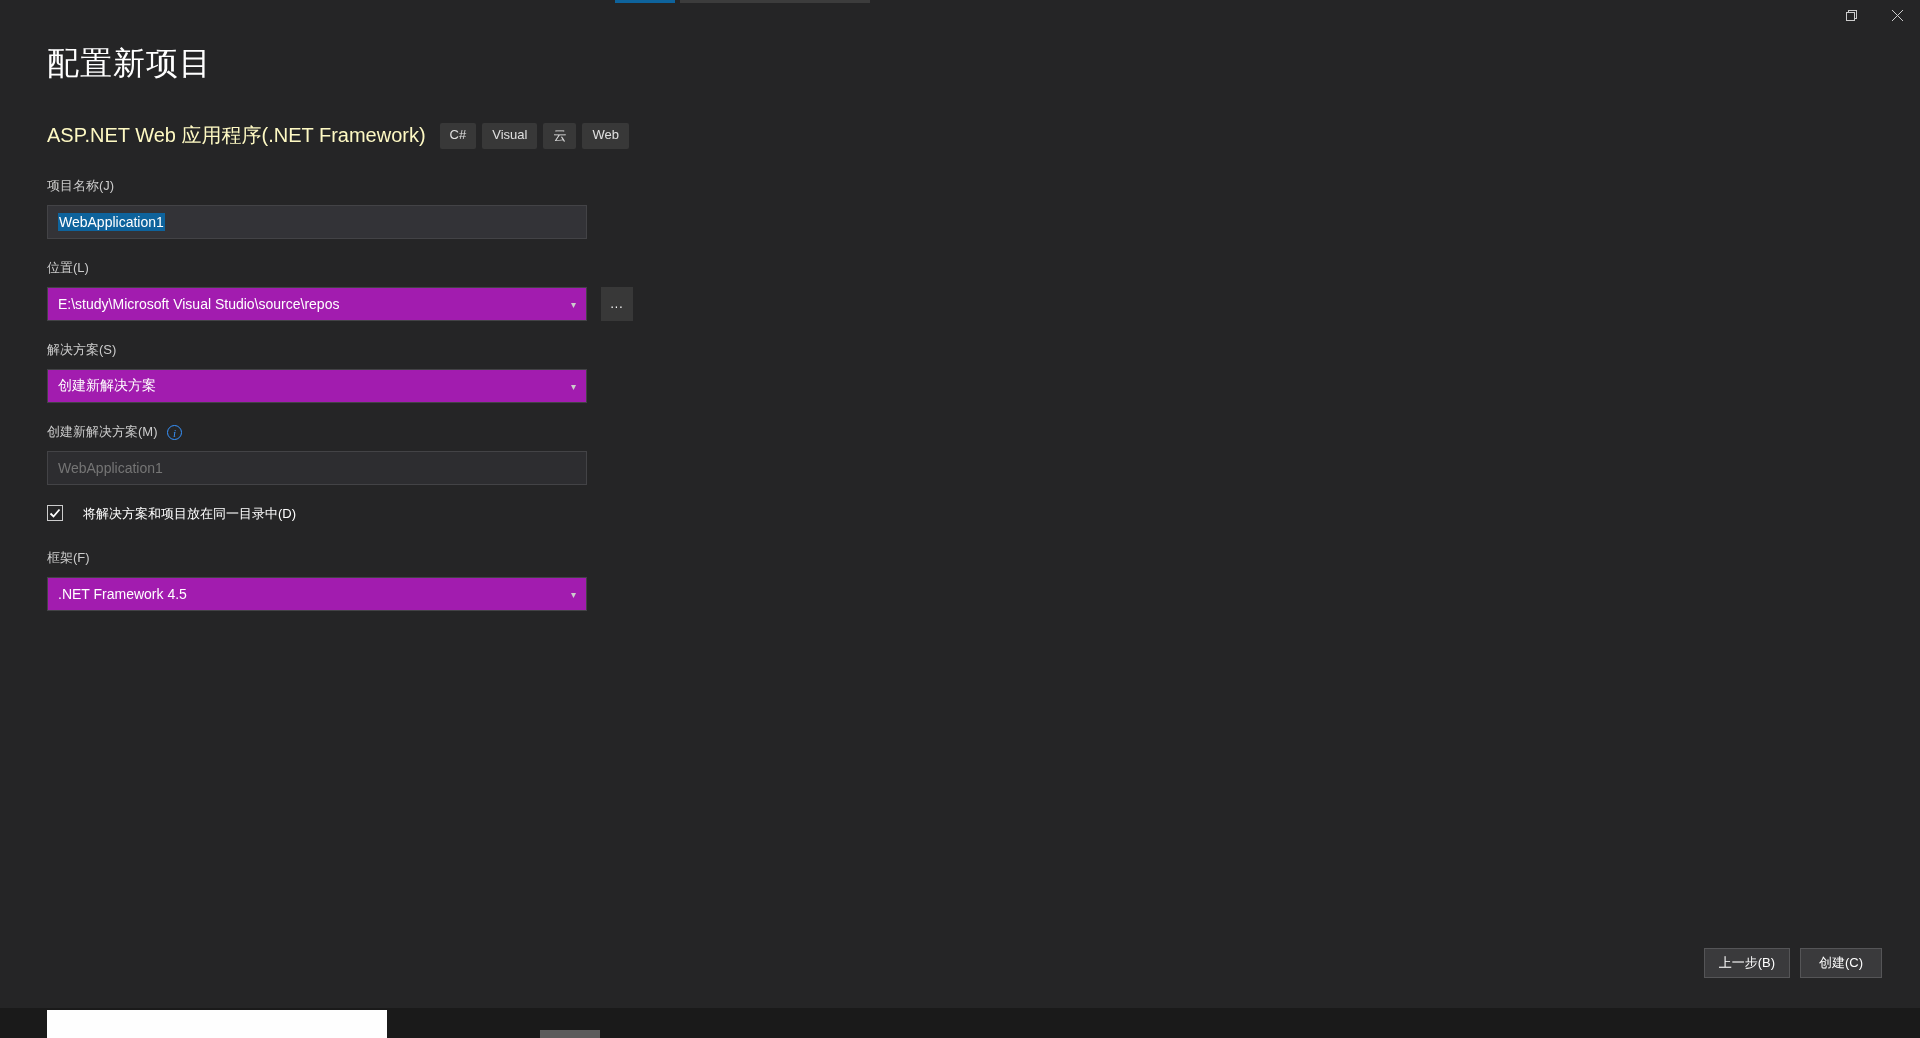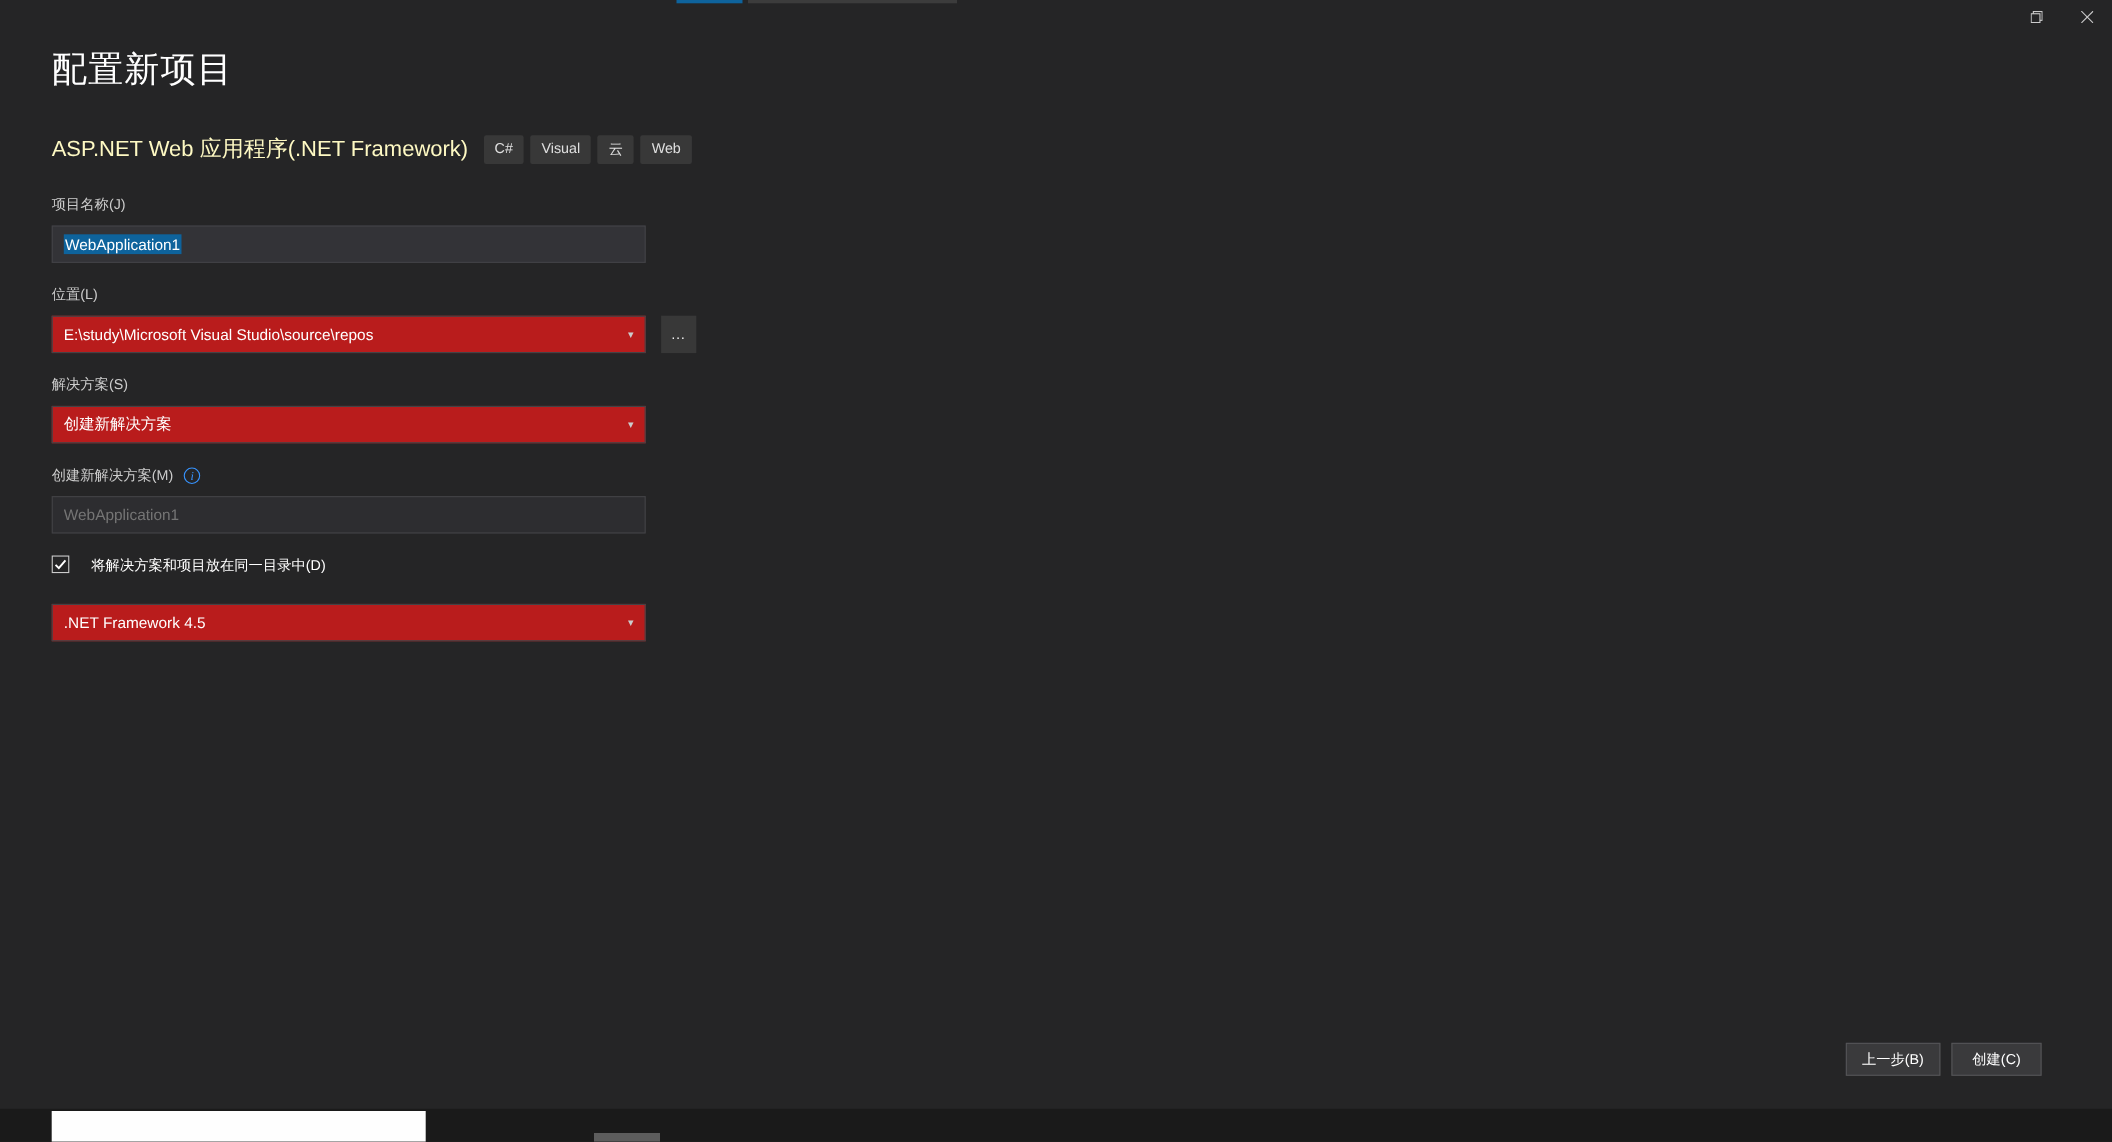--- a/index.html
+++ b/index.html
@@ -138,21 +138,21 @@
       color: #808080;
     }
     .input-with-browse {
       display: flex;
       align-items: center;
       gap: 14px;
     }
     .combo {
       width: 540px;
       height: 34px;
-      background: #b91c1c;
+      background: #a21caf;
       border: 1px solid #434346;
       color: #ffffff;
       font-size: 14px;
       padding: 0 10px;
       display: flex;
       align-items: center;
       justify-content: space-between;
       cursor: pointer;
     }
     .combo .chevron {
@@ -191,21 +191,21 @@
     .checkbox svg {
       width: 12px;
       height: 12px;
     }
     .checkbox-label {
       font-size: 13px;
       color: #ffffff;
     }
     .footer {
       position: absolute;
-      right: 64px;
+      right: 38px;
       bottom: 60px;
       display: flex;
       gap: 10px;
     }
     .btn {
       min-width: 82px;
       height: 30px;
       background: #3a3a3c;
       border: 1px solid #555557;
       color: #ffffff;
@@ -329,20 +329,21 @@
   <div class="checkbox-row">
     <div class="checkbox">
       <svg viewBox="0 0 12 12" stroke="#ffffff" stroke-width="1.8" fill="none">
         <polyline points="1.5,6.5 4.5,9.5 10.5,2.5"></polyline>
       </svg>
     </div>
     <span class="checkbox-label">将解决方案和项目放在同一目录中(D)</span>
   </div>
 
   <div class="form-group">
+    <label class="form-label">框架(F)</label>
     <div class="combo">
       <span>.NET Framework 4.5</span>
       <span class="chevron">▾</span>
     </div>
   </div>
 </div>
 
 <div class="footer">
   <div class="btn">上一步(B)</div>
   <div class="btn">创建(C)</div>

